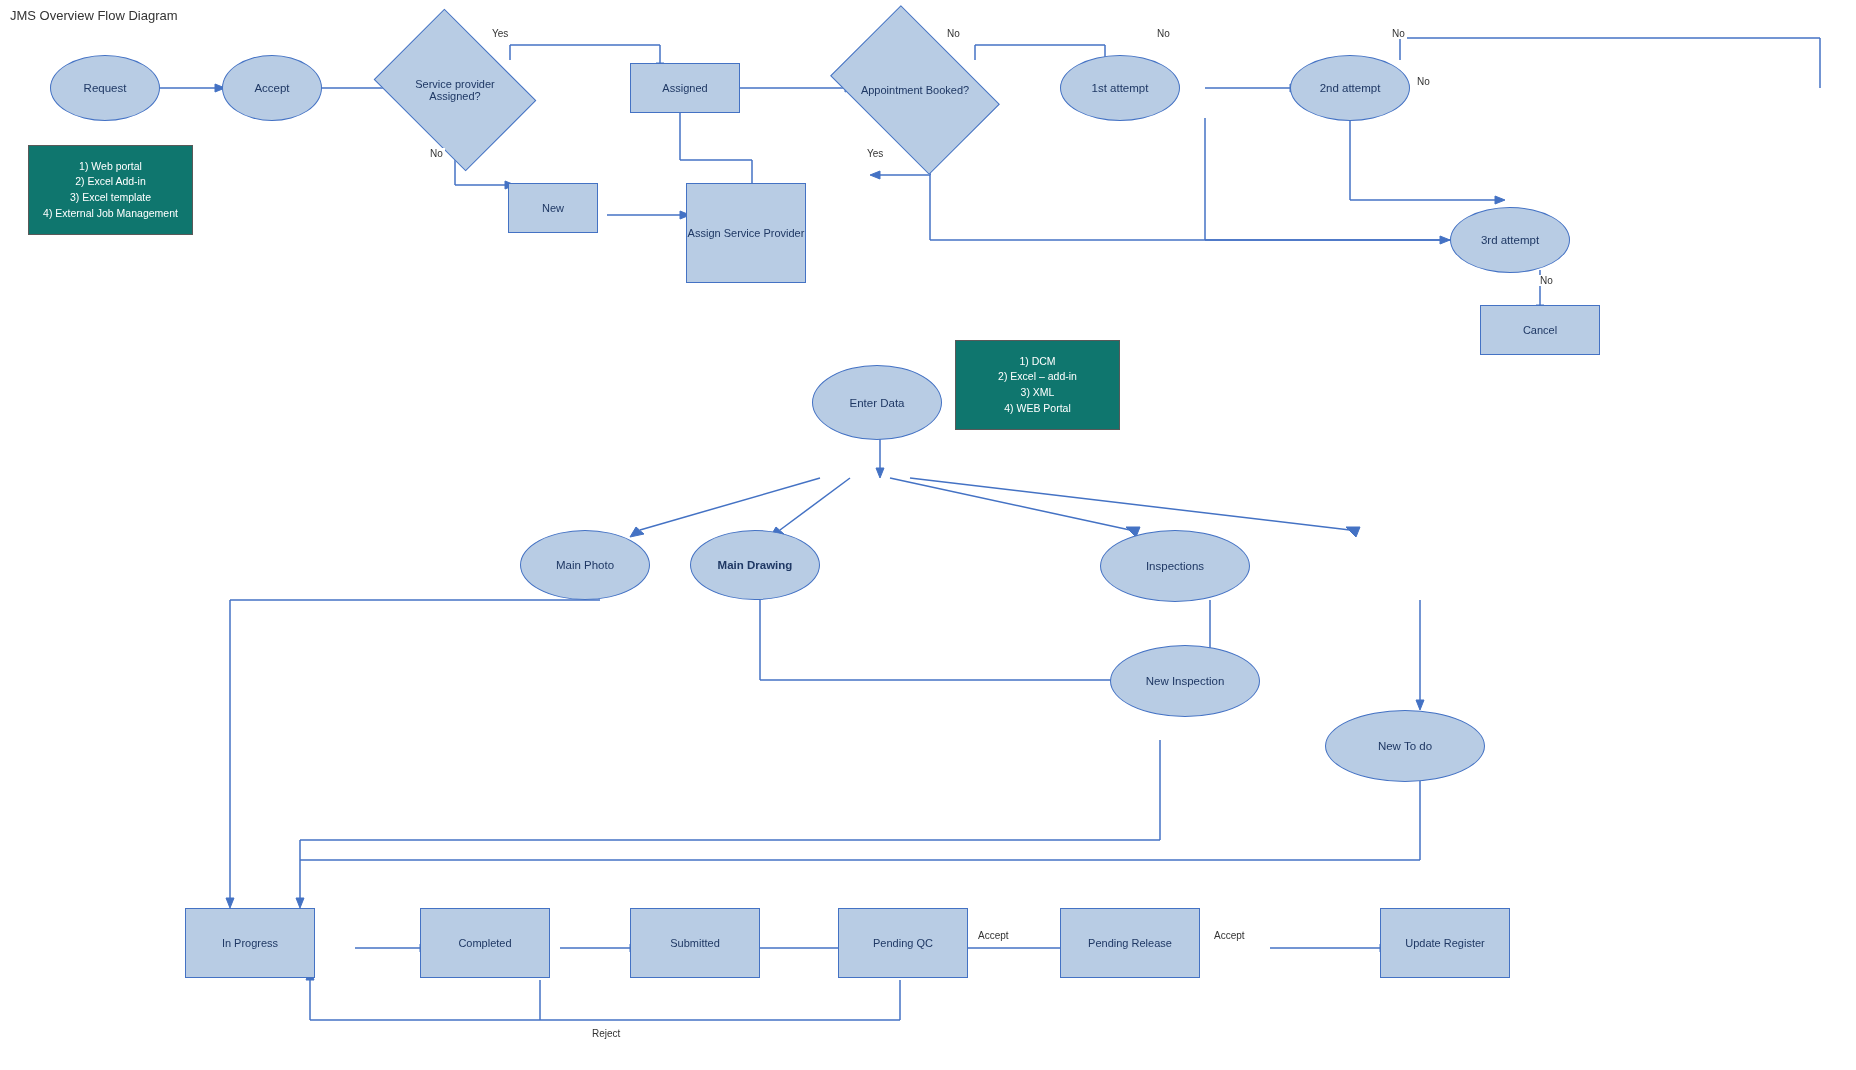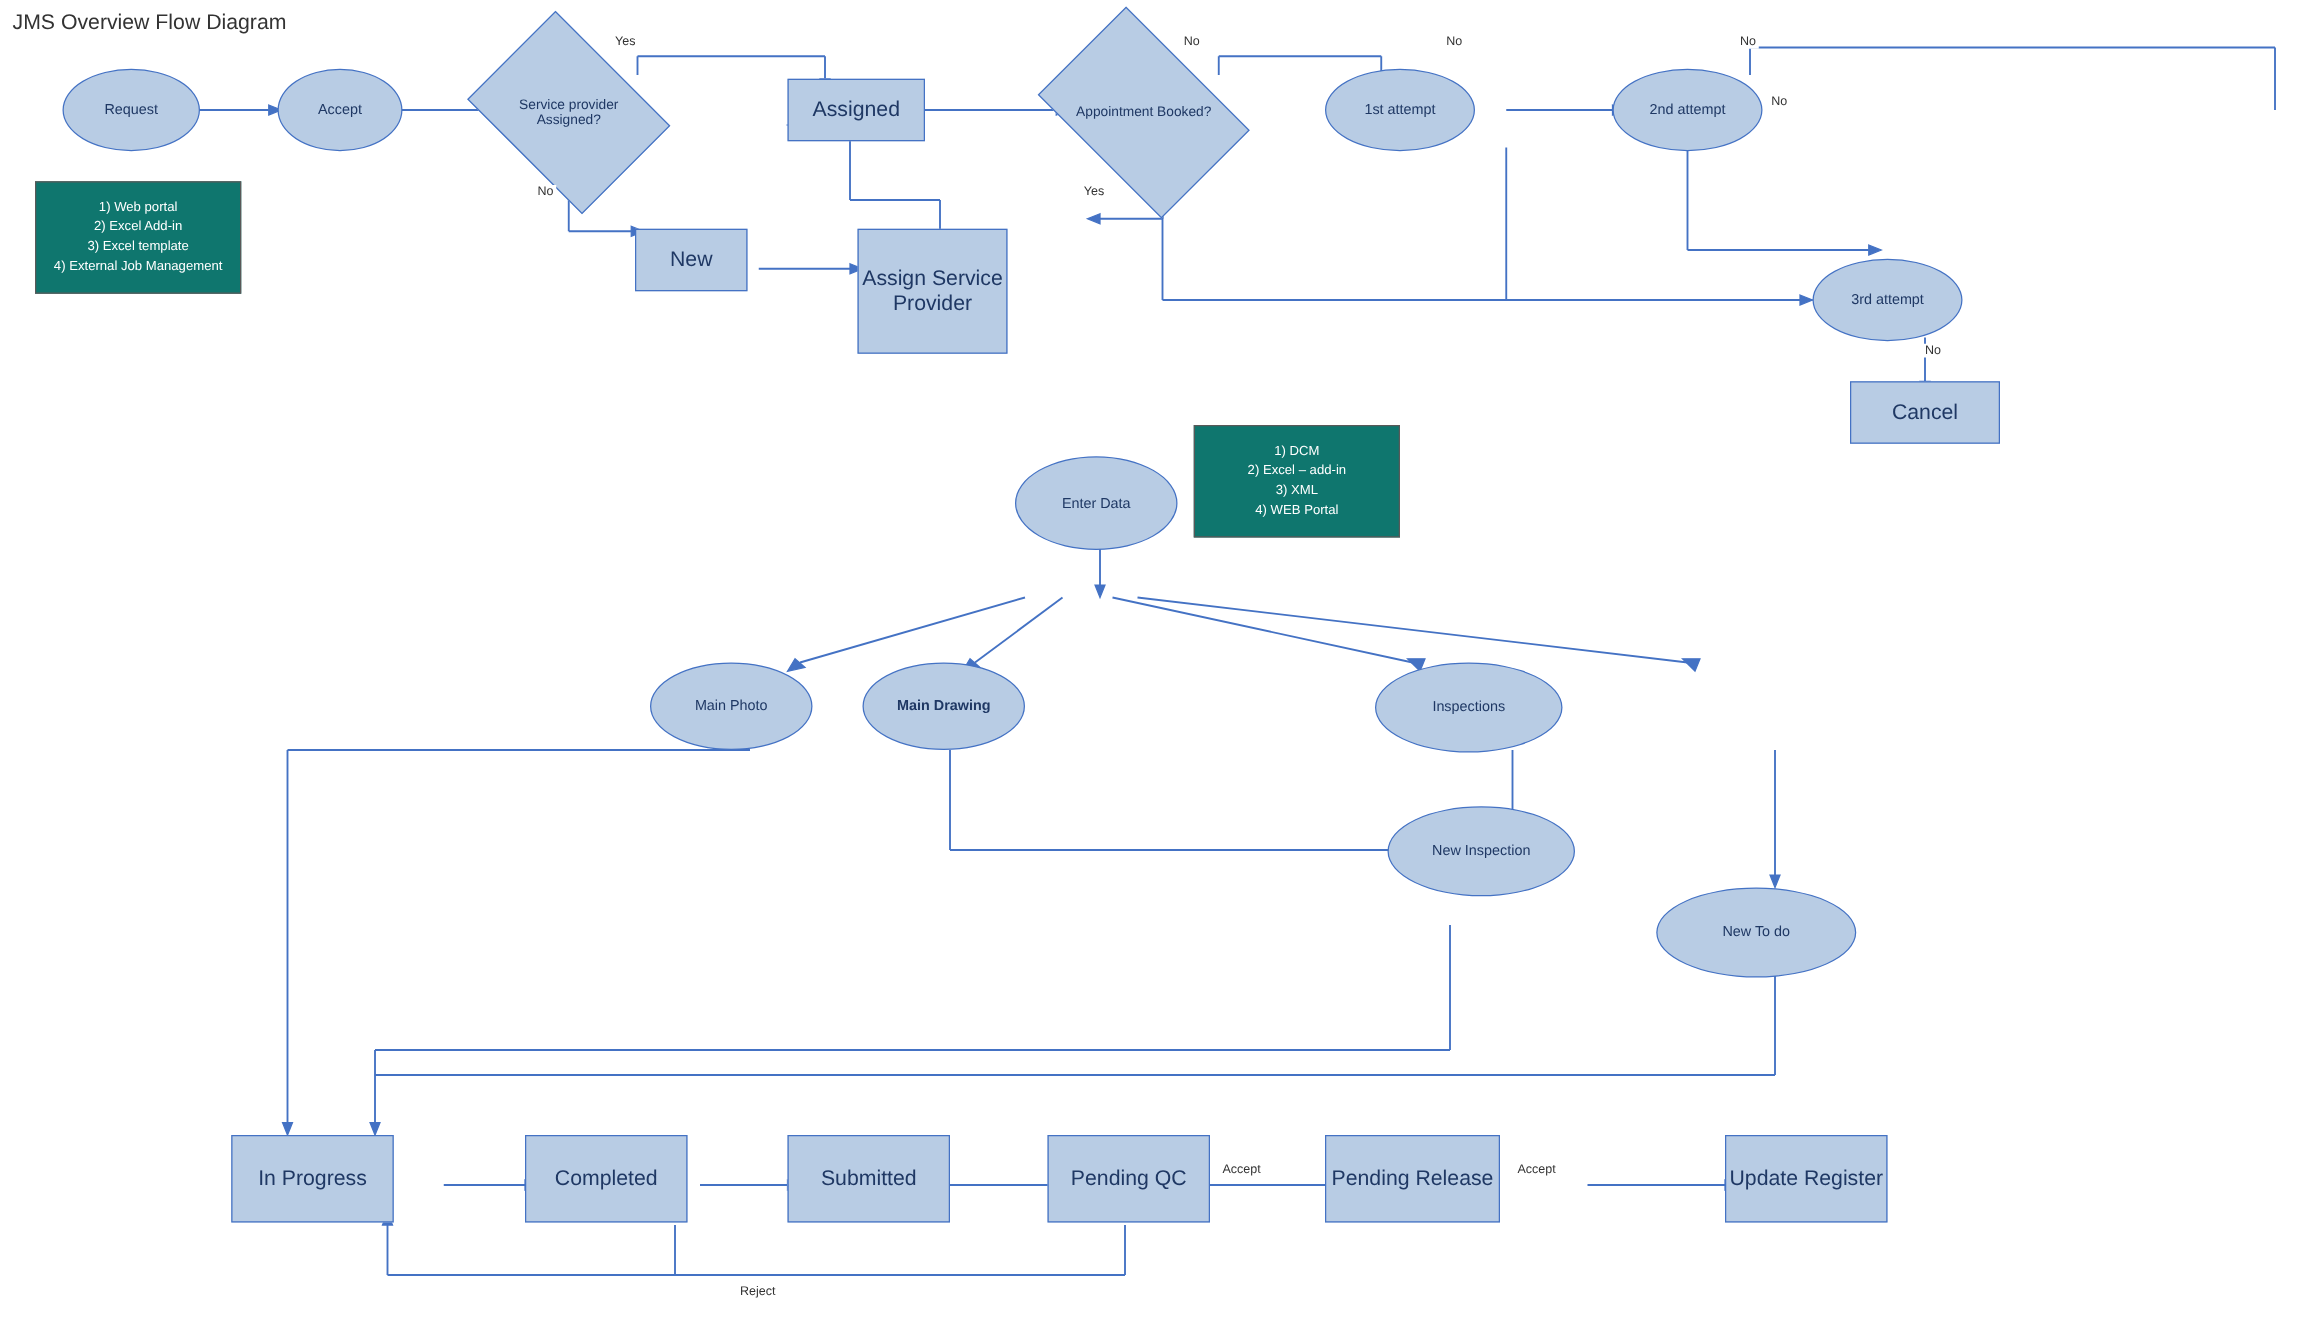--- a/index.html
+++ b/index.html
@@ -12,21 +12,21 @@
     }
     #diagram-container {
       position: relative;
       width: 1856px;
       height: 1070px;
     }
     .title {
       position: absolute;
       top: 8px;
       left: 10px;
-      font-size: 17px;
+      font-size: 13px;
       color: #333;
     }
     
     .shape {
       position: absolute;
       display: flex;
       align-items: center;
       justify-content: center;
       text-align: center;
     }
@@ -35,21 +35,21 @@
       background: #b8cce4;
       border: 1.5px solid #4472c4;
       color: #1f3864;
       font-size: 11.5px;
       font-weight: 400;
     }
     .rect {
       background: #b8cce4;
       border: 1.5px solid #4472c4;
       color: #1f3864;
-      font-size: 17px;
+      font-size: 11px;
     }
     .diamond {
       background: transparent;
       border: none;
     }
     .diamond-inner {
       width: 100%;
       height: 100%;
       background: #b8cce4;
       border: 1.5px solid #4472c4;

